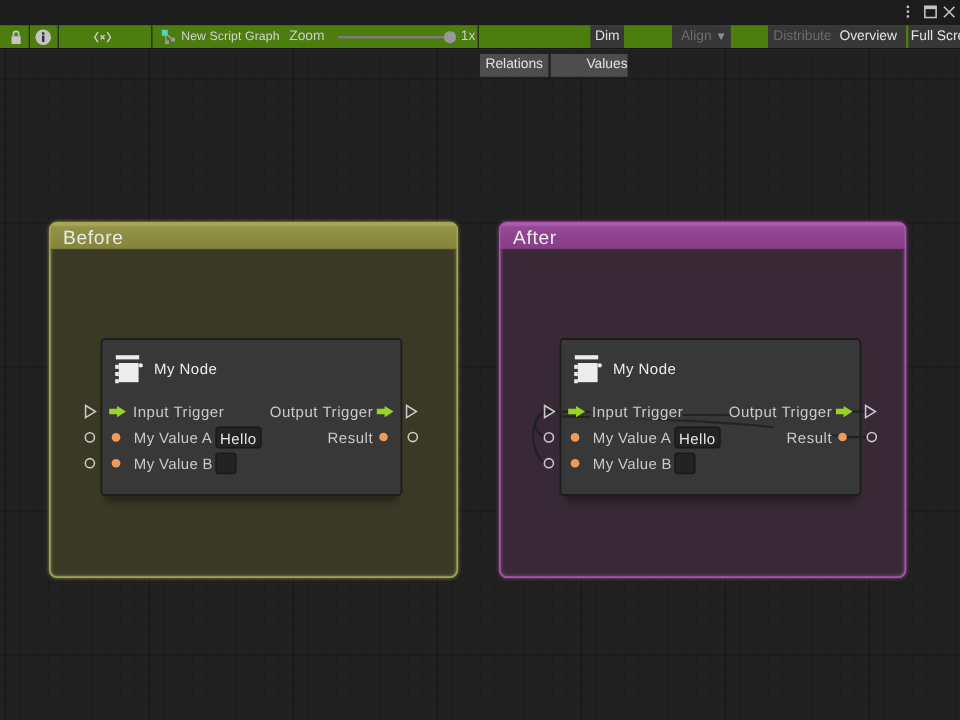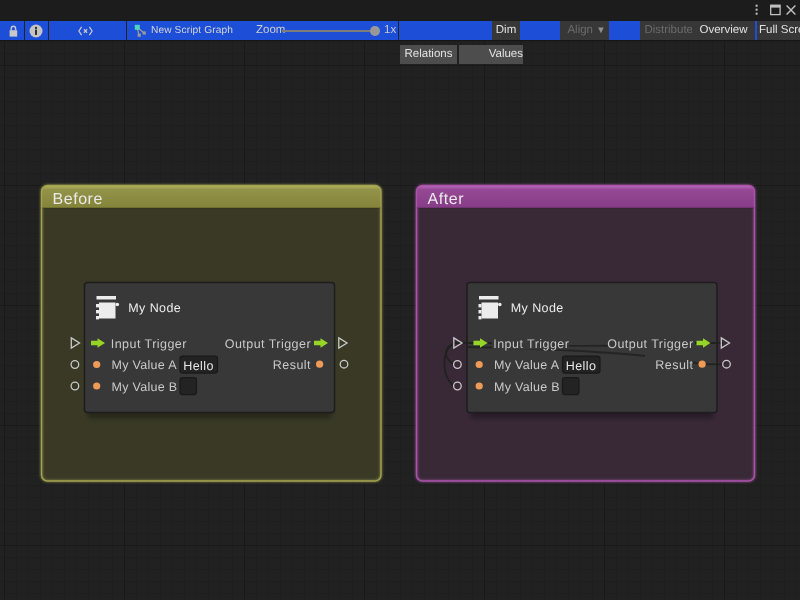--- a/index.html
+++ b/index.html
@@ -6,21 +6,21 @@
   *{-webkit-font-smoothing:antialiased;}
   #app{position:relative;width:800px;height:600px;overflow:hidden;transform:translateZ(0);text-rendering:geometricPrecision;
        font-family:"Liberation Sans",sans-serif;background:#212121;}
   
   #titlebar{position:absolute;left:0;top:0;width:800px;height:21px;background:#1c1c1c;}
   #tab{position:absolute;left:0;top:0;width:111px;height:21px;background:#383838;
        border-top:2px solid #407db5;box-sizing:border-box;}
   #tab .txt{position:absolute;left:24px;top:2px;font-size:13.5px;color:#d8d8d8;letter-spacing:0.4px;}
   #winbtns{position:absolute;right:0;top:0;height:21px;}
   
-  #toolbar{position:absolute;left:0;top:21px;width:800px;height:19px;background:#1d4ed8;
+  #toolbar{position:absolute;left:0;top:21px;width:800px;height:19px;background:#4d7c0f;
            border-bottom:1px solid #161616;box-sizing:content-box;}
   .sep{position:absolute;top:0;width:1px;height:19px;background:#242424;}
   .tbtxt{position:absolute;top:0;height:19px;line-height:19px;font-size:11.5px;color:#d4d4d4;}
   .btn{position:absolute;top:0;height:19px;line-height:19px;font-size:11.5px;color:#e2e2e2;
        background:#373737;text-align:center;}
   .btn.on{background:#4d4d4d;margin-top:24px;}
   .btn.dis{color:#6b6b6b;}
   svg text{font-family:"Liberation Sans",sans-serif;text-rendering:geometricPrecision;}
 </style>
 </head>
@@ -180,21 +180,21 @@
       <path d="M5.9,3.3 L9.1,6.7 M9.1,3.3 L5.9,6.7" stroke="#c9c9c9" stroke-width="1.25"></path>
     </svg>
     <div class="sep" style="left:126px;"></div>
     <svg width="14" height="14" viewBox="0 0 14 14" style="position:absolute;left:134px;top:3px;">
       <path d="M3,3 L10,9 M3,3 L5,11" stroke="#9a9a9a" stroke-width="1.2"></path>
       <rect x="0.8" y="0.8" width="5" height="5" fill="#4ed4c1"></rect>
       <rect x="8.6" y="7.4" width="3.2" height="3.2" fill="#9a9a9a"></rect>
       <rect x="3.6" y="9.6" width="3.2" height="3.2" fill="#9a9a9a"></rect>
     </svg>
     <div class="tbtxt" style="left:151px;font-size:10.2px;letter-spacing:0.1px;">New Script Graph</div>
-    <div class="tbtxt" style="left:256px;color:#cccccc;">Zoom</div>
+    <div class="tbtxt" style="left:241px;color:#cccccc;">Zoom</div>
     <div style="position:absolute;left:282px;top:9px;width:93px;height:1.5px;background:#7d7d7d;"></div>
     <div style="position:absolute;left:370px;top:5px;width:9.5px;height:9.5px;border-radius:50%;background:#989898;"></div>
     <div class="tbtxt" style="left:384px;color:#cccccc;">1x</div>
     <div class="sep" style="left:398px;"></div>
     <div class="btn on" style="left:400px;width:57px;">Relations</div>
     <div class="btn on" style="left:459px;width:64px;text-align:right;">Values</div>
     <div class="btn" style="left:492px;width:28px;">Dim</div>
     <div class="btn" style="left:516px;width:36px;margin-left:44px;">Carry</div>
     <div class="btn dis" style="left:564px;width:45px;">Align <span style="font-size:9.5px;color:#8f8f8f;">▼</span></div>
     <div class="btn dis" style="left:620px;width:70px;margin-left:20px;">Distribute <span style="font-size:9.5px;color:#8f8f8f;">▼</span></div>

